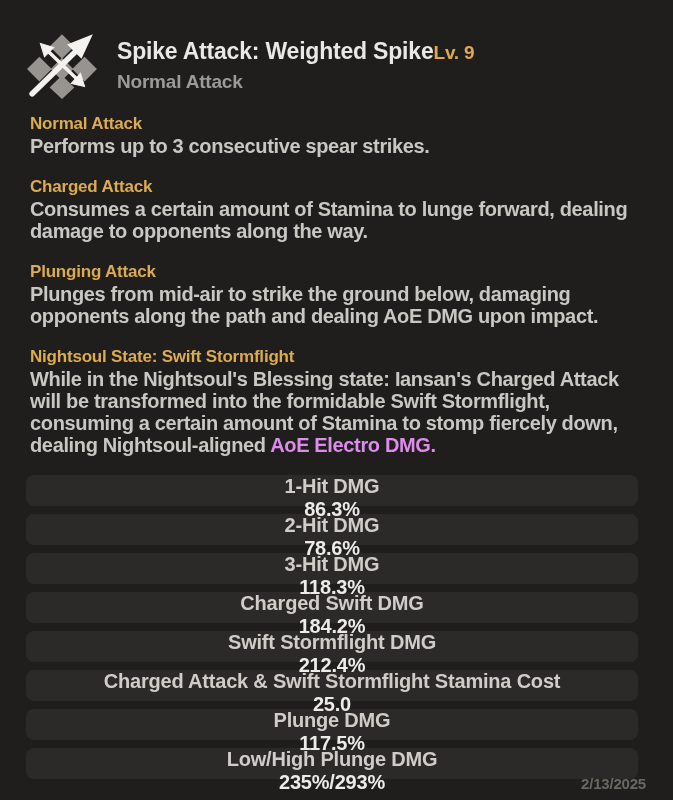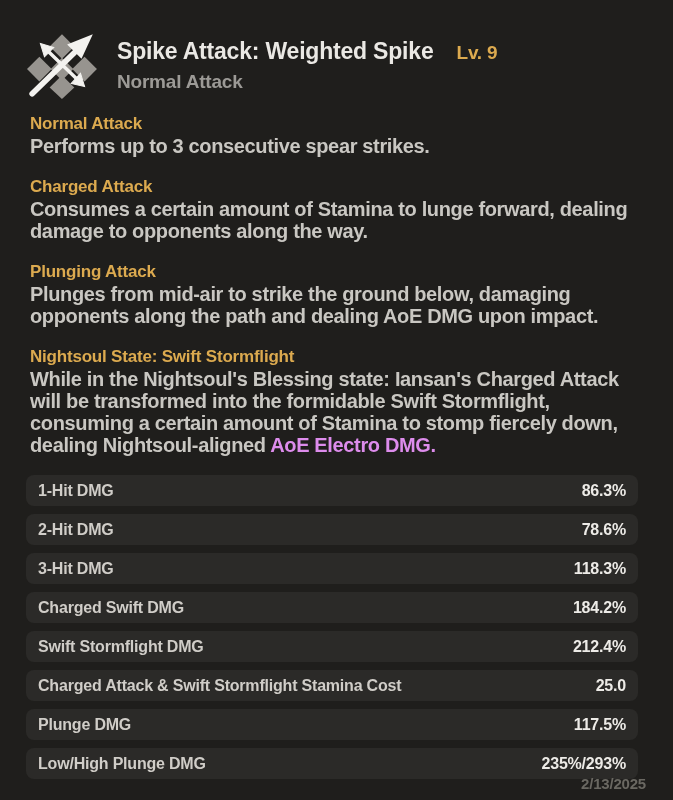--- a/index.html
+++ b/index.html
@@ -17,21 +17,21 @@
     display: flex;
     align-items: flex-start;
     padding: 30px 35px 0 26px;
     gap: 17px;
   }
   .icon-wrap { width: 74px; height: 70px; flex: none; }
   .icon-wrap svg { width: 100%; height: 100%; display: block; }
   .header-text { padding-top: 7px; }
   .title-row { line-height: 28px; letter-spacing: -0.2px; }
   .title { font-size: 23px; color: var(--title, #eae8e4); }
-  .level { font-size: 19px; color: var(--gold, #dcaa4f); margin-left: 23px; }
+  .level { font-size: 19px; color: var(--gold, #dcaa4f); margin-left: 0; }
   .subtitle {
     font-size: 19px;
     line-height: 24px;
     margin-top: 2px;
     color: var(--subtitle, #9c9a96);
     letter-spacing: -0.2px;
   }
   .sections { margin: 13px 36px 0 30px; }
   .section { margin-bottom: 19px; }
   .section-heading {
@@ -51,22 +51,23 @@
   .stats { margin: 10px 35px 0 26px; }
   .stat-row {
     display: flex;
     justify-content: space-between;
     align-items: center;
     height: 31px;
     background: var(--row, #2b2a28);
     border-radius: 8px;
     padding: 0 12px;
     margin-bottom: 8px;
-    font-size: 16px;
+    font-size: 20px;
     letter-spacing: -0.2px;
+    flex-direction: column;
   }
   .stat-row:last-child { margin-bottom: 0; }
   .stat-label { color: var(--label, #d0cdc8); }
   .stat-value { color: var(--value, #edebe7); }
   .date {
     position: absolute;
     right: 27px;
     bottom: 8px;
     font-size: 15px;
     color: var(--date, #6a6862);

